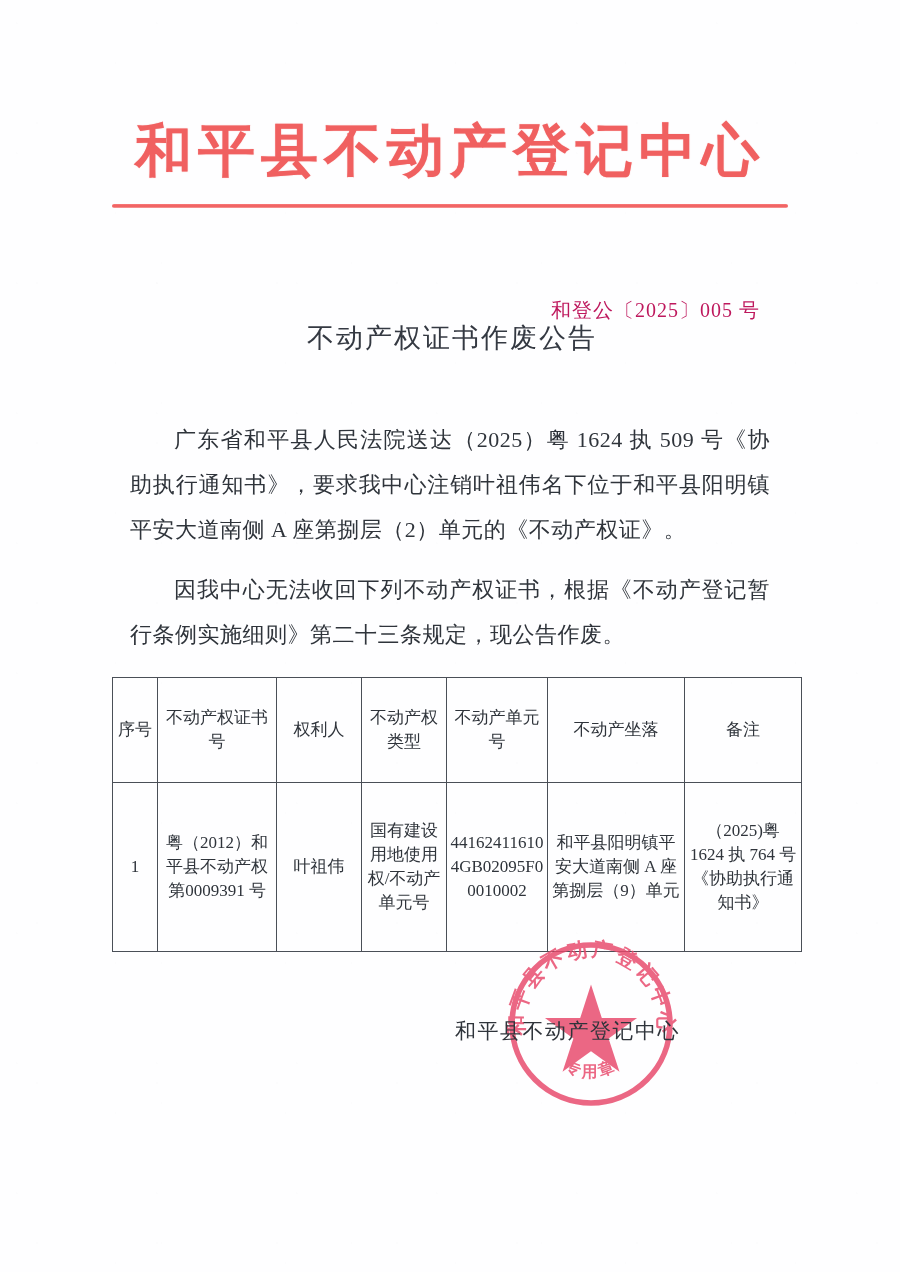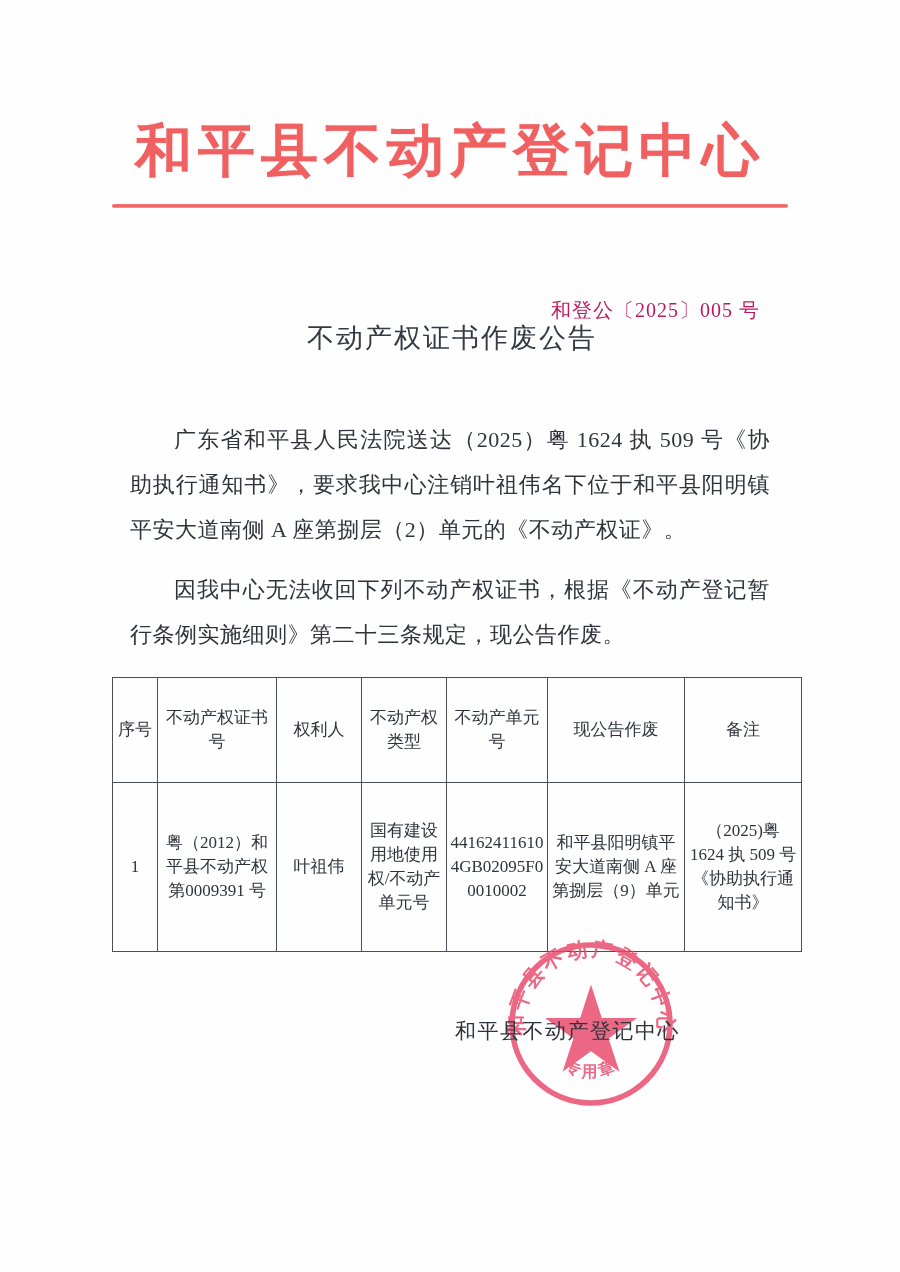--- a/index.html
+++ b/index.html
@@ -191,33 +191,33 @@
   </div>
 
   <table id="cert-table">
     <thead>
       <tr>
         <td class="col-seq">序号</td>
         <td class="col-cert">不动产权证书号</td>
         <td class="col-owner">权利人</td>
         <td class="col-type">不动产权类型</td>
         <td class="col-unit">不动产单元号</td>
-        <td class="col-loc">现公告作废</td>
+        <td class="col-loc">不动产坐落</td>
         <td class="col-note">备注</td>
       </tr>
     </thead>
     <tbody>
       <tr>
         <td class="col-seq">1</td>
         <td class="col-cert">粤（2012）和平县不动产权第0009391 号</td>
         <td class="col-owner">叶祖伟</td>
         <td class="col-type">国有建设用地使用权/不动产单元号</td>
         <td class="col-unit cell-mono">441624116104GB02095F00010002</td>
         <td class="col-loc">和平县阳明镇平安大道南侧 A 座第捌层（9）单元</td>
-        <td class="col-note">（2025)粤 1624 执 509 号《协助执行通知书》</td>
+        <td class="col-note">（2025)粤 1624 执 764 号《协助执行通知书》</td>
       </tr>
     </tbody>
   </table>
 
   <svg id="seal" viewBox="0 0 200 200">
     <defs>
       <path id="sealArcTop" d="M 28,100 A 72,72 0 0 1 172,100"></path>
       <path id="sealArcBottom" d="M 44,100 A 56,56 0 0 0 156,100"></path>
     </defs>
     <circle cx="100" cy="100" r="84" fill="none" stroke="#e8476a" stroke-width="6"></circle>

